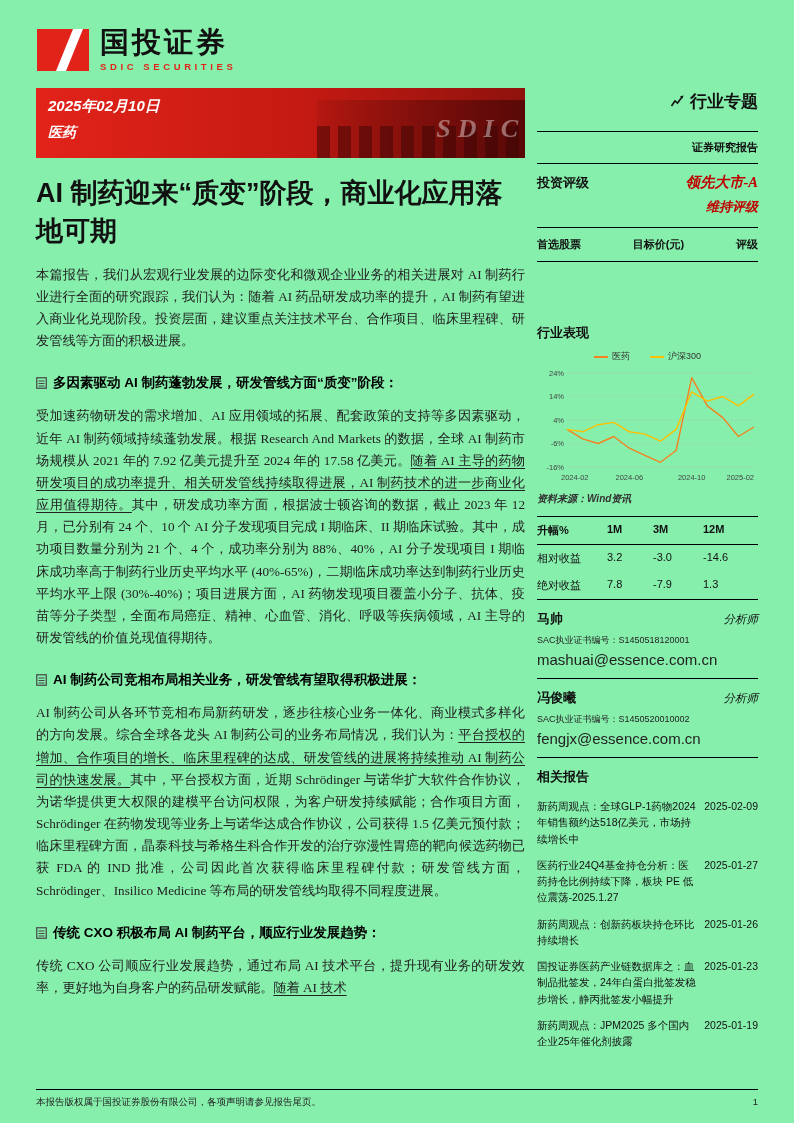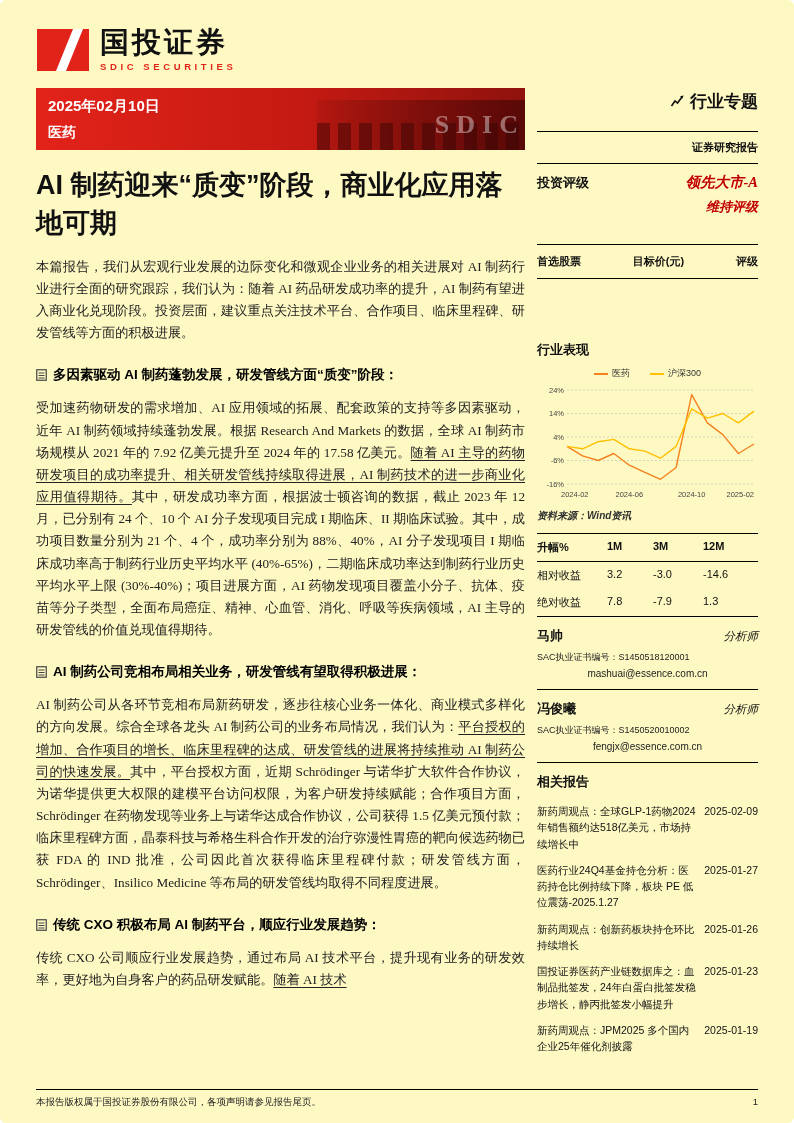--- a/index.html
+++ b/index.html
@@ -6,36 +6,35 @@
     --brand-red:#e2231a;
     --banner-red-dark:#8f120d;
     --rating-red:#c00000;
     --text:#1a1a1a;
     --line:#000;
   }
   *{margin:0;padding:0;box-sizing:border-box;}
   html,body{background:#fff;}
   .page{
     width:794px;height:1123px;position:relative;overflow:hidden;
-    background:#fef9c3;color:var(--text);
+    background:#86efac;color:var(--text);
     font-family:"Liberation Serif","DejaVu Serif",serif;
-    border-radius:6px;
   }
   
   .masthead{padding:28px 36px 0;}
   .logo{display:flex;align-items:center;gap:10px;}
   .logo-mark .red{fill:var(--brand-red);}
   .logo-mark .white{fill:#fff;}
   .brand-name{font-family:"Liberation Sans","DejaVu Sans",sans-serif;font-size:29px;font-weight:700;letter-spacing:3px;color:#111;line-height:1;}
   .brand-en{font-family:"Liberation Sans","DejaVu Sans",sans-serif;font-size:9.5px;font-weight:700;letter-spacing:3.6px;color:var(--brand-red);margin-top:4px;}
   
   .content{display:grid;grid-template-columns:489px 221px;column-gap:12px;padding:0 36px;margin-top:16px;}
   
-  .banner{height:62px;position:relative;overflow:hidden;color:#fff;
-    background:linear-gradient(90deg,var(--brand-red) 0%,#c41a12 55%,var(--banner-red-dark) 100%);}
+  .banner{height:70px;position:relative;overflow:hidden;color:#fff;
+    background:linear-gradient(90deg,var(--brand-red) 0%,#c41a12 55%,var(--banner-red-dark) 100%);font-style:italic;}
   .banner-left{position:relative;z-index:2;padding:9px 12px;}
   .banner-date{font-family:"Liberation Sans","DejaVu Sans",sans-serif;font-size:15px;font-weight:700;}
   .banner-industry{font-family:"Liberation Sans","DejaVu Sans",sans-serif;font-size:14px;font-weight:700;margin-top:8px;}
   .banner-art{position:absolute;right:0;top:12px;bottom:0;width:208px;
     background:linear-gradient(90deg,rgba(110,10,8,.15),rgba(70,6,5,.75));
     display:flex;align-items:center;justify-content:flex-end;}
   .banner-art::after{content:"";position:absolute;left:0;right:0;bottom:0;height:55%;
     background:repeating-linear-gradient(90deg,rgba(50,4,4,.45) 0 13px,rgba(0,0,0,0) 13px 21px);}
   .banner-watermark{position:relative;z-index:2;font-family:"Liberation Serif","DejaVu Serif",serif;
     font-size:26px;font-weight:700;letter-spacing:7px;color:rgba(255,255,255,.4);}
@@ -46,21 +45,21 @@
   .u{text-decoration:underline;text-underline-offset:3px;}
   .section{margin-top:22px;}
   .sec-head{display:flex;align-items:center;gap:6px;font-family:"Liberation Sans","DejaVu Sans",sans-serif;
     font-size:13.5px;font-weight:700;color:#000;}
   .sec-head svg{flex:0 0 auto;}
   
   .sidebar{font-family:"Liberation Sans","DejaVu Sans",sans-serif;color:#111;}
   .sb-head{display:flex;justify-content:flex-end;align-items:center;gap:6px;
     font-size:17px;font-weight:700;padding:2px 0 18px;border-bottom:1px solid var(--line);}
   .sb-cat{text-align:right;font-weight:700;font-size:11px;padding:8px 0;border-bottom:1px solid var(--line);}
-  .rating{padding:9px 0 28px;border-bottom:1px solid var(--line);}
+  .rating{padding:9px 0 11px;border-bottom:1px solid var(--line);}
   .rating-row1{display:flex;justify-content:space-between;align-items:baseline;}
   .rating-label{font-size:13px;font-weight:700;}
   .rating-value{font-size:14.5px;font-weight:700;font-style:italic;color:var(--rating-red);
     font-family:"Liberation Serif","DejaVu Serif",serif;}
   .rating-status{margin-top:6px;text-align:right;font-size:13px;font-weight:700;font-style:italic;
     color:var(--rating-red);font-family:"Liberation Serif","DejaVu Serif",serif;}
   .stock-head{display:flex;justify-content:space-between;font-size:11px;font-weight:700;
     padding:9px 0;border-bottom:1px solid var(--line);}
   .perf-title{margin-top:62px;font-size:13px;font-weight:700;}
   .chart-wrap{margin-top:8px;}
@@ -70,21 +69,21 @@
   .source{font-size:10px;font-weight:700;font-style:italic;color:#333;margin-top:5px;}
   .perf-table{margin-top:10px;border-top:1.5px solid var(--line);font-size:11px;}
   .pt-row{display:grid;grid-template-columns:70px 46px 50px 55px;padding:6px 0;}
   .pt-row.head{font-weight:700;border-bottom:1px solid var(--line);}
   .pt-row.last{border-bottom:1px solid var(--line);}
   .analyst{padding:10px 0;border-bottom:1px solid var(--line);}
   .an-row1{display:flex;justify-content:space-between;align-items:baseline;}
   .an-name{font-size:13px;font-weight:700;}
   .an-role{font-size:11.5px;font-style:italic;font-family:"Liberation Serif","DejaVu Serif",serif;}
   .an-cert{font-size:9px;color:#222;margin-top:6px;}
-  .an-email{font-size:10px;color:#222;margin-top:4px;text-align:center;}
+  .an-email{font-size:15px;color:#222;margin-top:4px;text-align:left;}
   .related-title{font-size:13px;font-weight:700;padding:10px 0 2px;}
   .report-item{display:flex;gap:0;margin-top:10px;font-size:10.5px;line-height:1.55;}
   .ri-title{flex:1;}
   .ri-date{flex:0 0 60px;text-align:right;white-space:nowrap;}
   
   .footer{position:absolute;left:36px;right:36px;bottom:14px;border-top:1px solid var(--line);
     padding-top:6px;display:flex;justify-content:space-between;
     font-family:"Liberation Sans","DejaVu Sans",sans-serif;font-size:9.5px;color:#222;}
 </style>
 </head>

